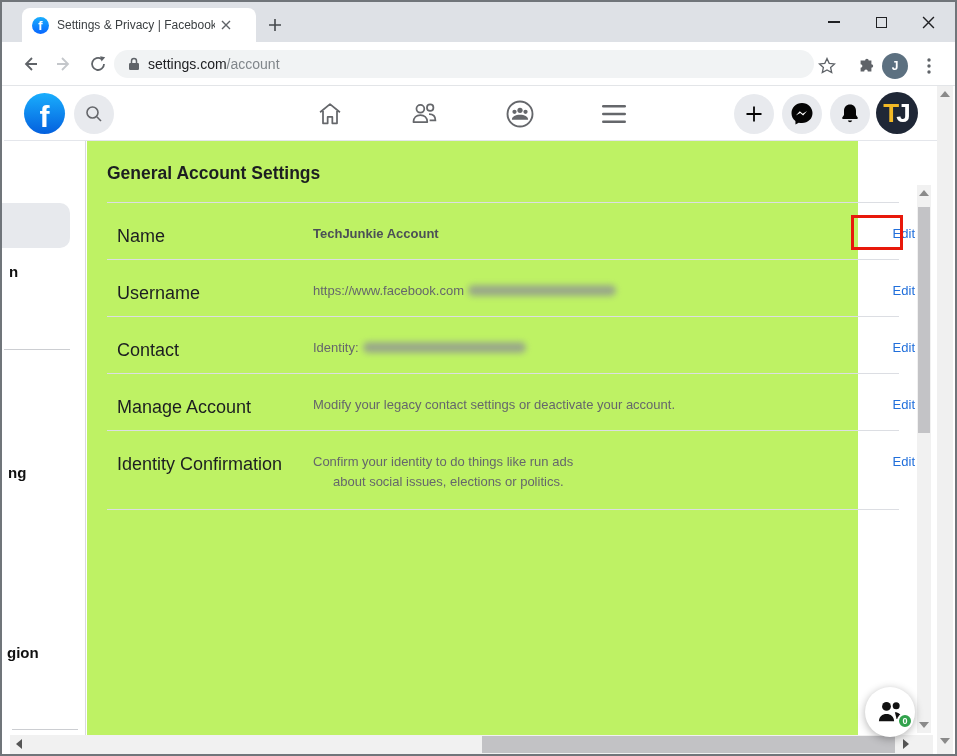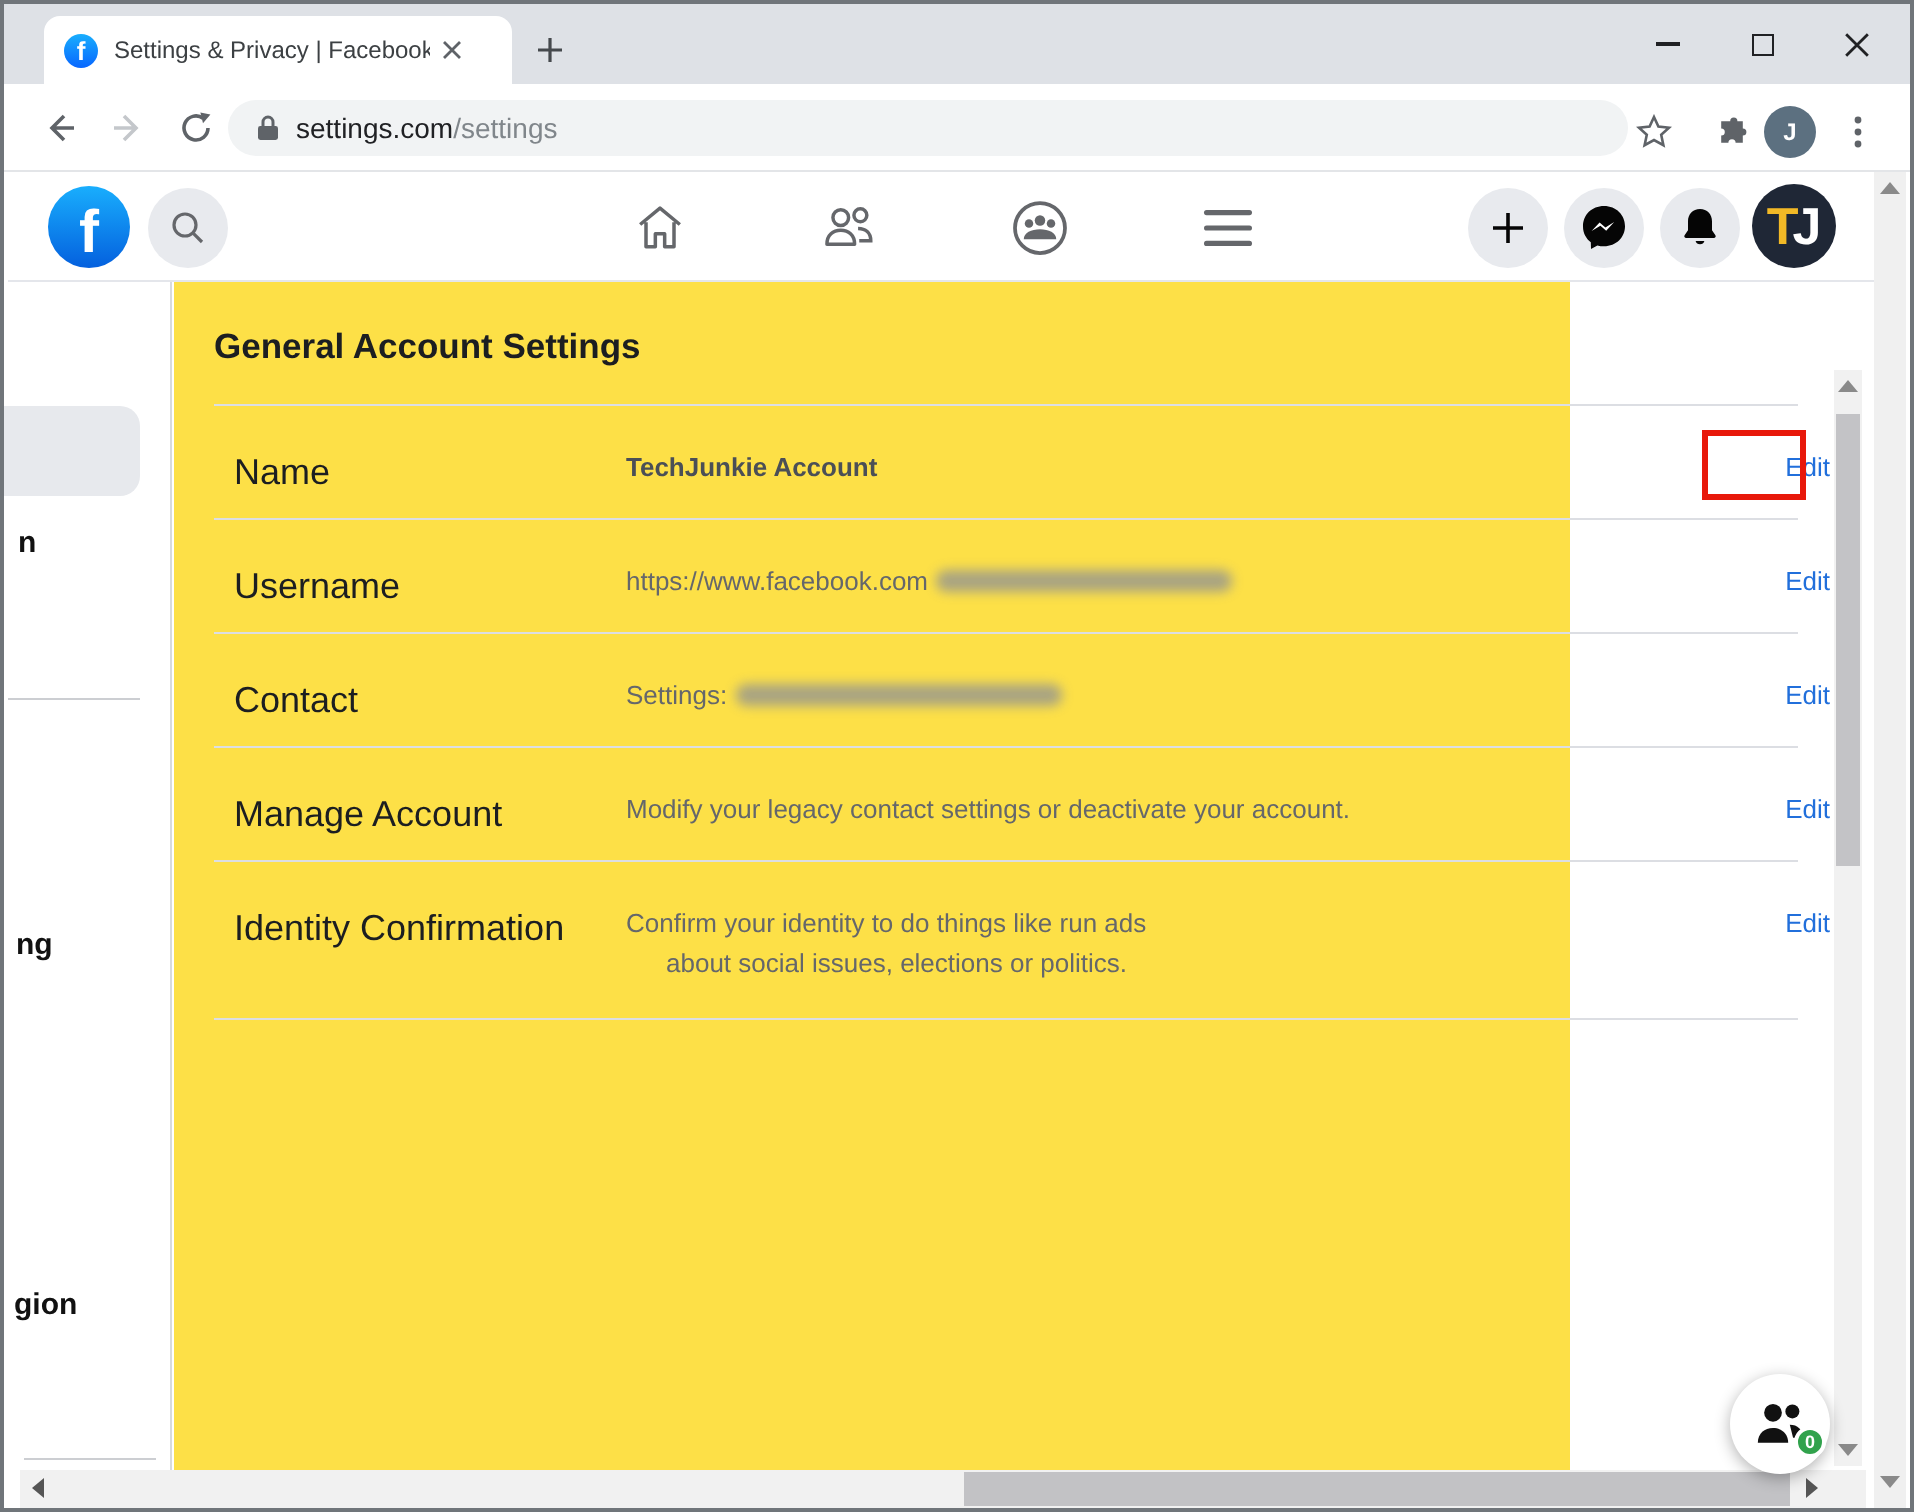--- a/index.html
+++ b/index.html
@@ -53,21 +53,21 @@
 
   
   .sidebar { position:absolute; left:2px; top:139px; width:82px; height:594px; background:#fff;
              border-right:1px solid #d8dade; }
   .sel-pill { position:absolute; left:-12px; top:62px; width:78px; height:45px; background:#e7e9ed;
               border-radius:10px; }
   .frag { position:absolute; font-weight:bold; font-size:15px; color:#111; }
   .side-div { position:absolute; left:0; width:66px; height:1px; background:#ccced2; }
 
   
-  .main { position:absolute; left:85px; top:139px; width:698px; height:594px; background:#fde047; }
+  .main { position:absolute; left:85px; top:139px; width:771px; height:594px; background:#bef264; }
   .pg-title { position:absolute; left:20px; top:22px; font-size:17.5px; font-weight:bold; color:#1c1e21; }
   .card-line { position:absolute; left:20px; width:792px; height:1px; background:#dcdee3; }
   .row-label { position:absolute; left:30px; font-size:18px; font-weight:normal; color:#1c1e21; }
   .row-value { position:absolute; left:226px; font-size:13px; color:#65676b; display:flex; align-items:center; }
   .row-value b { color:#4b4f56; font-weight:bold; }
   .row-link { position:absolute; font-size:13px; color:#216fdb; text-align:right; width:60px; }
   .blurblob { display:inline-block; height:11px; background:#8d9095; border-radius:5px;
               filter:blur(3px); opacity:.75; margin-left:4px; }
   .redbox { position:absolute; left:849px; top:213px; width:52px; height:35px;
             border:3px solid #e8180b; z-index:20; }
@@ -145,21 +145,21 @@
     </div>
   </div>
   <div class="urlpill">
     <span style="margin-left:14px; display:flex;">
       <svg width="12" height="14" viewBox="0 0 12 14">
           <rect x="1" y="6" width="10" height="7" rx="1.2" fill="#5f6368"></rect>
           <path d="M3.5 6 V4 a2.5 2.5 0 0 1 5 0 V6" stroke="#5f6368" stroke-width="1.5" fill="none"></path>
         </svg>
     </span>
     <span class="urltext">
-      <span class="url-domain">settings.com</span><span class="url-path">/settings</span>
+      <span class="url-domain">settings.com</span><span class="url-path">/account</span>
     </span>
   </div>
   <div class="navic" style="left:813px; top:52px;">
     <svg width="18" height="18" viewBox="0 0 18 18">
         <path d="M9 1.5 L11.2 6.3 L16.5 6.9 L12.6 10.4 L13.7 15.6 L9 13 L4.3 15.6 L5.4 10.4 L1.5 6.9 L6.8 6.3 Z" stroke="#5f6368" stroke-width="1.3" fill="none"></path>
       </svg>
   </div>
   <div class="navic" style="left:852px; top:52px;">
     <svg width="18" height="18" viewBox="0 0 20 20">
         <path d="M8 2 a2 2 0 0 1 4 0 h3 v4 a2 2 0 0 1 0 4 v4 h-4 a2 2 0 0 0 -4 0 H3 v-4 a2 2 0 0 0 0 -4 V2 z" fill="#5f6368" transform="translate(1,2)"></path>
@@ -262,21 +262,21 @@
         <span>https://www.facebook.com</span>
           <span class="blurblob" style="width:148px;"></span>
       </div>
       <div class="row-link" style="left:768px; top:142px;">Edit</div>
       <div class="card-line" style="top:175px;"></div>
     </div>
 
     <div>
       <div class="row-label" style="top:199px;text-align:right;">Contact</div>
       <div class="row-value" style="top:199px;">
-        <span>Settings:</span>
+        <span>Identity:</span>
           <span class="blurblob" style="width:163px;"></span>
       </div>
       <div class="row-link" style="left:768px; top:199px;">Edit</div>
       <div class="card-line" style="top:232px;"></div>
     </div>
 
     <div>
       <div class="row-label" style="top:256px;">Manage Account</div>
       <div class="row-value" style="top:256px;">Modify your legacy contact settings or deactivate your account.</div>
       <div class="row-link" style="left:768px; top:256px;">Edit</div>

